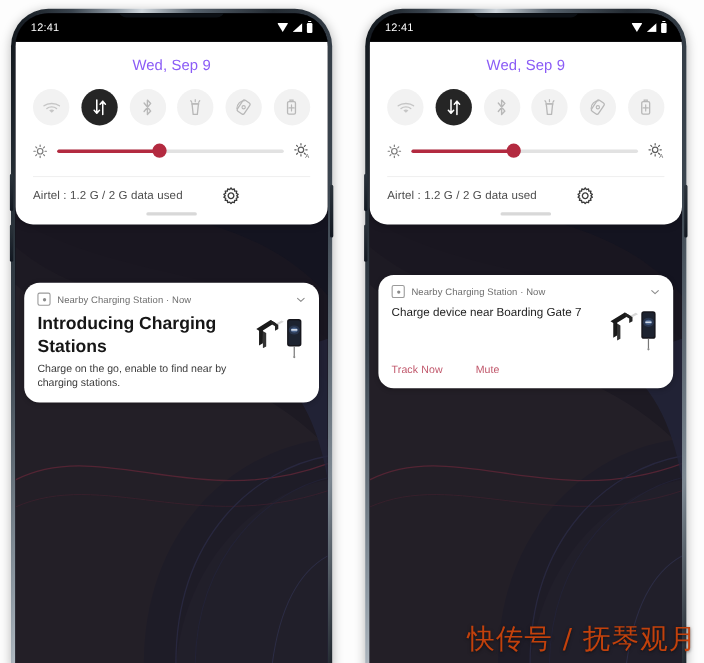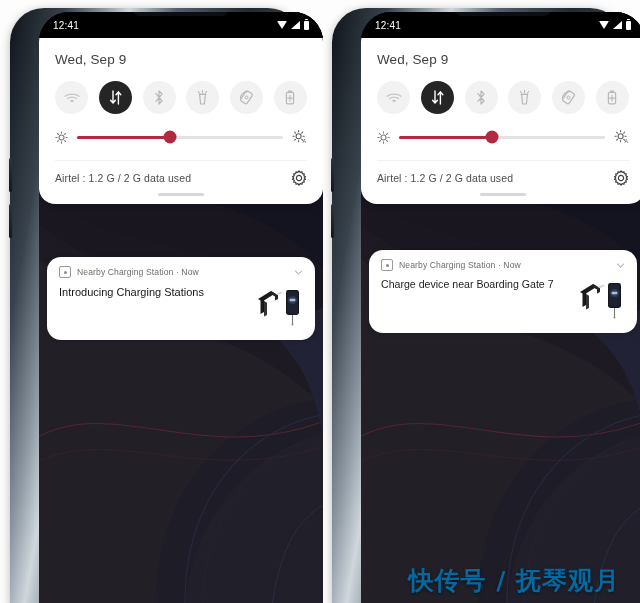--- a/index.html
+++ b/index.html
@@ -22,21 +22,20 @@
     box-sizing:border-box;
     box-shadow:0 2px 10px rgba(0,0,0,.28);
   }
   .phone.left{left:10px;}
   .phone.right{left:332px;}
   .screen{
     position:relative;width:100%;height:100%;
     border-radius:30px 30px 0 0;
     overflow:hidden;
     background:#0c0c11;
-    margin-left:25px;
   }
   
   .sidebtn{
     position:absolute;left:-1px;width:3px;border-radius:2px;
     background:linear-gradient(180deg,#2b333b,#121821);
   }
   .sidebtn.v1{top:150px;height:34px;}
   .sidebtn.v2{top:196px;height:34px;}
   .sidebtn.r{left:auto;right:-1px;top:160px;height:48px;}
 
@@ -66,41 +65,41 @@
 
   
   .qs{
     position:absolute;top:26px;left:0;right:0;
     background:#fff;
     border-radius:0 0 16px 16px;
     padding:14px 16px 6px 16px;
     box-sizing:border-box;z-index:5;
     box-shadow:0 2px 6px rgba(0,0,0,.18);
   }
-  .qs-date{font-size:13.5px;color:#404040;margin-bottom:14px;letter-spacing:.1px;}
+  .qs-date{font-size:13.5px;color:#8b5cf6;margin-bottom:14px;letter-spacing:.1px;text-align:center;}
   .tiles{display:flex;justify-content:space-between;align-items:center;margin-bottom:16px;}
   .tile{
     width:33px;height:33px;border-radius:50%;
     background:#f2f2f2;display:flex;align-items:center;justify-content:center;
   }
   .tile.on{background:#252525;}
   .tile svg{display:block;}
 
   .slider-row{display:flex;align-items:center;gap:9px;margin-bottom:16px;}
   .track{
     position:relative;flex:1;height:3px;border-radius:2px;background:#e2e2e2;
   }
   .fill{position:absolute;left:0;top:0;bottom:0;border-radius:2px;}
   .knob{
     position:absolute;top:50%;width:13px;height:13px;border-radius:50%;
     transform:translate(-50%,-50%);
   }
 
   .carrier-row{
-    display:flex;align-items:center;justify-content:space-between;
+    display:flex;align-items:center;
     border-top:1px solid #f0f0f0;padding-top:9px;gap:36px;
   }
   .carrier-txt{font-size:10.5px;color:#4d4d4d;letter-spacing:.1px;}
   .handle{
     width:46px;height:3px;border-radius:2px;background:#d8d8d8;
     margin:7px auto 2px auto;
   }
 
   
   .notif{
@@ -112,35 +111,34 @@
   .notif-head{display:flex;align-items:center;gap:6px;margin-bottom:7px;}
   .app-icon{
     width:10px;height:10px;border:1px solid #9a9a9a;border-radius:2px;
     display:flex;align-items:center;justify-content:center;flex:0 0 auto;
   }
   .app-icon i{width:3px;height:3px;border-radius:50%;background:#8a8a8a;display:block;}
   .notif-app{font-size:8.6px;color:#6d6d6d;flex:1;letter-spacing:.1px;}
   .chev{width:9px;height:9px;flex:0 0 auto;}
   .notif-body{display:flex;align-items:flex-start;gap:6px;}
   .notif-text{flex:1;min-width:0;}
-  .notif-title{font-size:11px;font-weight:normal;color:#161616;line-height:1.3;margin-bottom:3px;}
+  .notif-title{font-size:16px;font-weight:bold;color:#161616;line-height:1.3;margin-bottom:3px;}
   .notif-title.reg{font-weight:normal;font-size:10.6px;color:#1d1d1d;}
   .notif-sub{font-size:9.6px;color:#3b3b3b;line-height:1.35;}
   .notif-actions{display:flex;gap:30px;margin-top:9px;}
   .action{font-size:9.6px;letter-spacing:.1px;}
   .thumb{width:48px;height:44px;flex:0 0 auto;}
 
   
   .watermark{
-    position:absolute;right:20px;bottom:6px;z-index:20;
+    position:absolute;right:6px;bottom:6px;z-index:20;
     font-family:"DejaVu Sans", sans-serif;
-    font-size:25px;color:#0369a1;letter-spacing:1px;
+    font-size:25px;color:#c2410c;letter-spacing:1px;
     text-shadow:0 1px 3px rgba(0,0,0,.55);
     white-space:nowrap;
-    font-weight:bold;
   }
 </style>
 </head>
 <body>
 
 <div class="stage">
 
   <div class="phone left">
     <div class="sidebtn v1"></div>
     <div class="sidebtn v2"></div>
@@ -259,20 +257,21 @@
               <i></i>
             </span>
           <span class="notif-app">Nearby Charging Station · Now</span>
           <svg class="chev" viewBox="0 0 12 12">
             <path d="M2 4.2 L6 8 L10 4.2" stroke="#8a8a8a" stroke-width="1.25" fill="none" stroke-linecap="round" stroke-linejoin="round"></path>
           </svg>
         </div>
         <div class="notif-body">
           <div class="notif-text">
             <div class="notif-title">Introducing Charging Stations</div>
+            <div class="notif-sub">Charge on the go, enable to find near by charging stations.</div>
           </div>
           <svg class="thumb" viewBox="0 0 48 44">
             <path d="M3 14 L16 6 L20 8.5 L9 15.5 L9 27 L5.5 29 L5.5 15.6 Z" fill="#1a1a1a"></path>
             <path d="M16 6 L23 10 L23 14 L20 15.6 L20 11.5 L16 9.2 Z" fill="#242424"></path>
             <path d="M21 9 L26 6.4 L28 7.6 L23 10.2 Z" fill="#d8d8d8"></path>
             <path d="M8.4 15.6 L12 17.8 L12 30 L9 31.6 L9 27" fill="#101010" opacity=".85"></path>
             <rect x="31" y="5" width="13" height="25" rx="2.4" fill="#16161c"></rect>
             <rect x="32.2" y="6.3" width="10.6" height="22.4" rx="1.6" fill="#1d2330"></rect>
             <ellipse cx="37.5" cy="15" rx="5" ry="4.2" fill="#2b3a55" opacity=".85"></ellipse>
             <ellipse cx="37.5" cy="15" rx="3.1" ry="2.3" fill="#4d6790"></ellipse>
@@ -419,19 +418,23 @@
             <path d="M8.4 15.6 L12 17.8 L12 30 L9 31.6 L9 27" fill="#101010" opacity=".85"></path>
             <rect x="31" y="5" width="13" height="25" rx="2.4" fill="#16161c"></rect>
             <rect x="32.2" y="6.3" width="10.6" height="22.4" rx="1.6" fill="#1d2330"></rect>
             <ellipse cx="37.5" cy="15" rx="5" ry="4.2" fill="#2b3a55" opacity=".85"></ellipse>
             <ellipse cx="37.5" cy="15" rx="3.1" ry="2.3" fill="#4d6790"></ellipse>
             <rect x="34.6" y="14.2" width="5.8" height="1.5" rx="0.7" fill="#cfd8e6"></rect>
             <path d="M37.5 30 L37.5 39" stroke="#777" stroke-width="1.1"></path>
             <circle cx="37.5" cy="39.6" r="1" fill="#888"></circle>
           </svg>
         </div>
+        <div class="notif-actions">
+          <span class="action" style="color: rgb(192, 86, 106);">Track Now</span>
+          <span class="action" style="color: rgb(192, 86, 106);">Mute</span>
+        </div>
       </div>
 
     </div>
   </div>
 
   <div class="watermark">快传号 / 抚琴观月</div>
 </div>
 
 </body></html>

